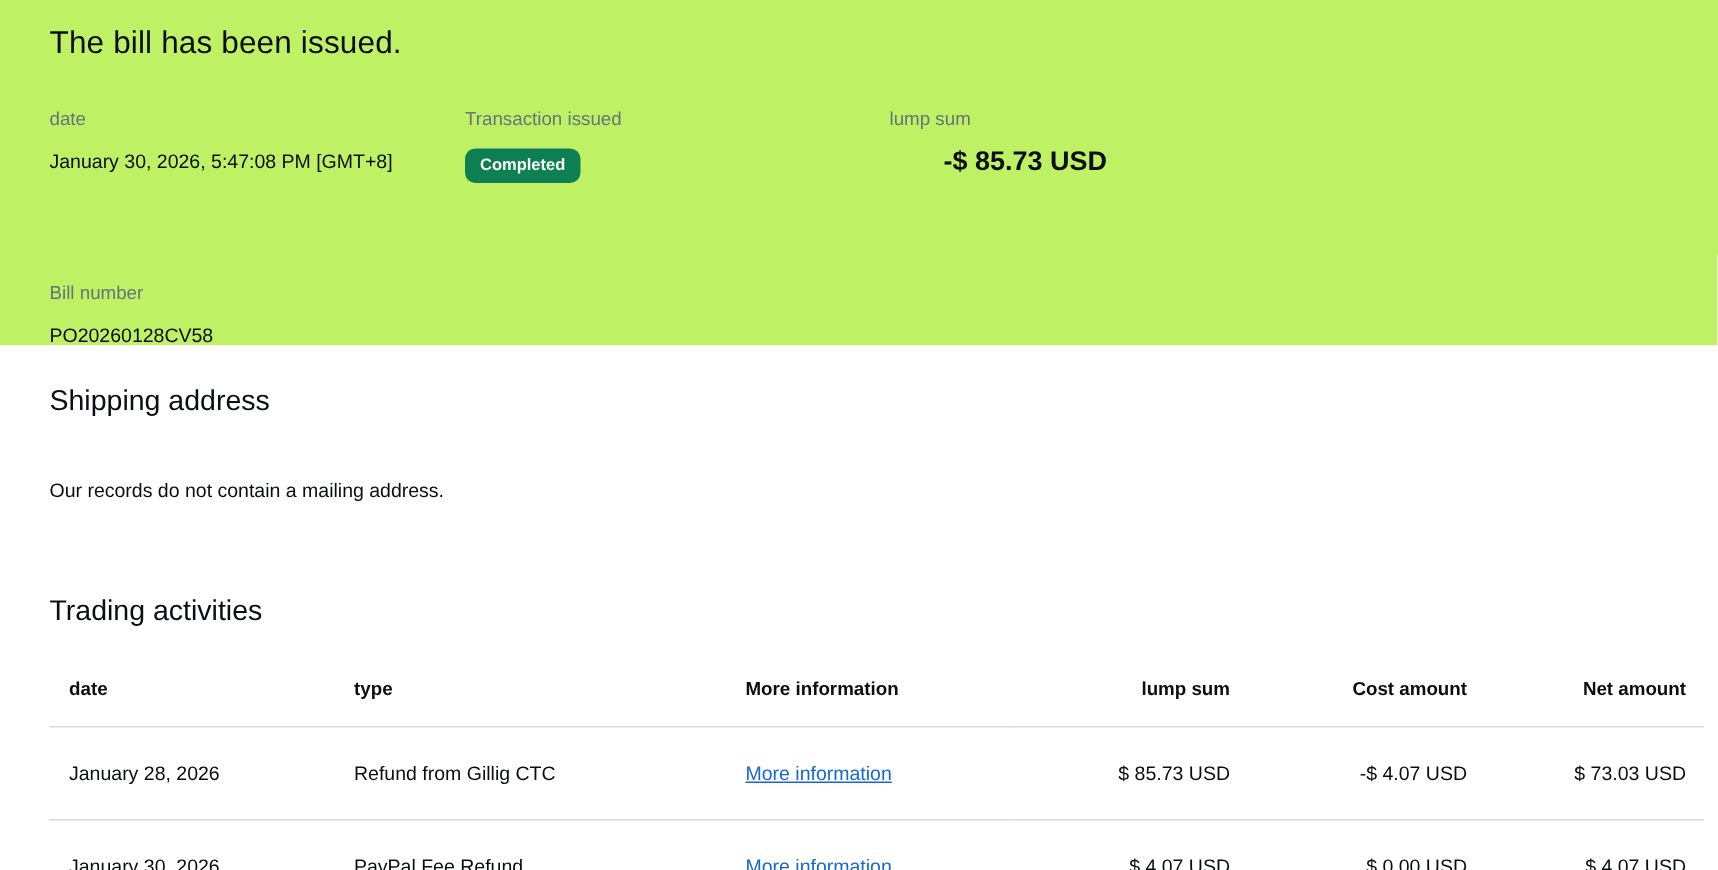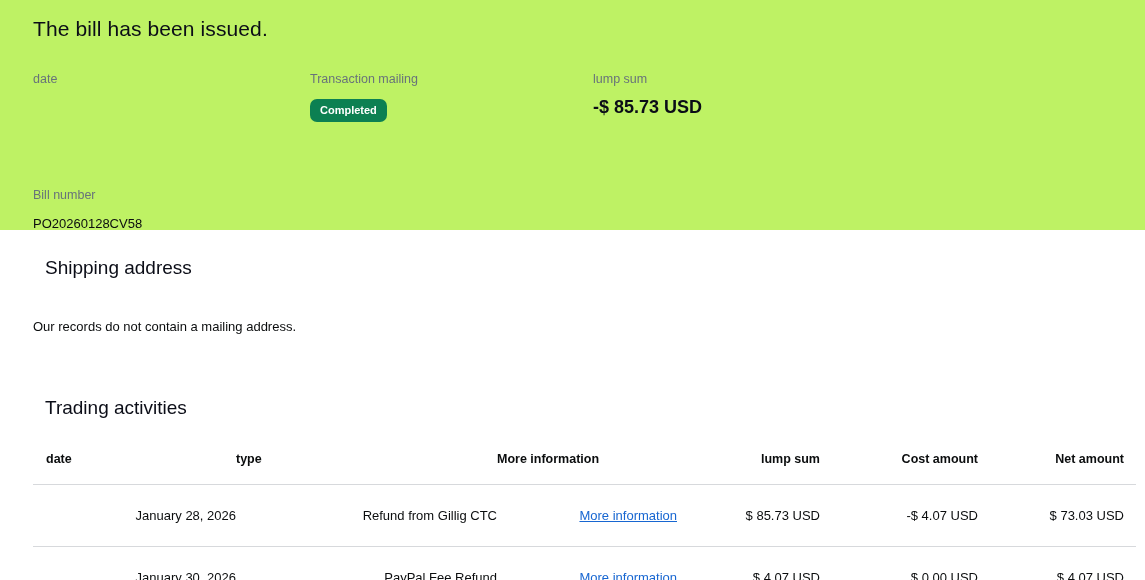--- a/index.html
+++ b/index.html
@@ -38,20 +38,21 @@
   }
   .field-value {
     font-size: 13px;
     color: #0b0d0e;
   }
   .lump-big {
     font-size: 18px;
     font-weight: 700;
     color: #0b0d17;
     margin-top: -3px;
+    margin-left: 36px;
   }
   .badge {
     display: inline-block;
     background: #0c8052;
     color: #ffffff;
     font-size: 11px;
     font-weight: 700;
     padding: 5px 10px 6px 10px;
     border-radius: 7px;
     margin-top: -3px;
@@ -60,21 +61,21 @@
     margin-top: 66px;
   }
   
   .section {
     padding: 0 33px;
   }
   .section-title {
     font-size: 19px;
     font-weight: 400;
     color: #0b0d17;
-    margin: 12px;
+    margin: 0;
   }
   .shipping-title { margin-top: 27px; }
   .shipping-message {
     font-size: 13px;
     color: #0b0d0e;
     margin-top: 40px;
   }
   .trading-title { margin-top: 63px; }
   
   .trading-table {
@@ -103,42 +104,42 @@
   .trading-table th.last, .trading-table td.last {
     padding-right: 12px;
   }
   .trading-table td {
     font-size: 13px;
     color: #0b0d0e;
     padding: 0;
     height: 61px;
     vertical-align: middle;
     border-bottom: 1px solid #d7d9dc;
-    text-align: right;
   }
   .trading-table tr:last-child td { border-bottom: none; }
   .trading-table th.pad-first, .trading-table td.pad-first { padding-left: 13px; }
   a.more-link {
     color: #1766d1;
     text-decoration: underline;
     cursor: pointer;
   }
 </style>
 </head>
 <body>
 
 <div class="summary">
   <h1 class="summary-title">The bill has been issued.</h1>
 
   <div class="fields-grid">
     <div>
       <div class="field-label">date</div>
-    </div>
-    <div>
-      <div class="field-label">Transaction mailing</div>
+      <div class="field-value">January 30, 2026, 5:47:08 PM [GMT+8]</div>
+    </div>
+    <div>
+      <div class="field-label">Transaction issued</div>
       <div>
         <span class="badge">Completed</span>
       </div>
     </div>
     <div>
       <div class="field-label">lump sum</div>
       <div class="field-value lump-big">-$ 85.73 USD</div>
     </div>
   </div>
 

